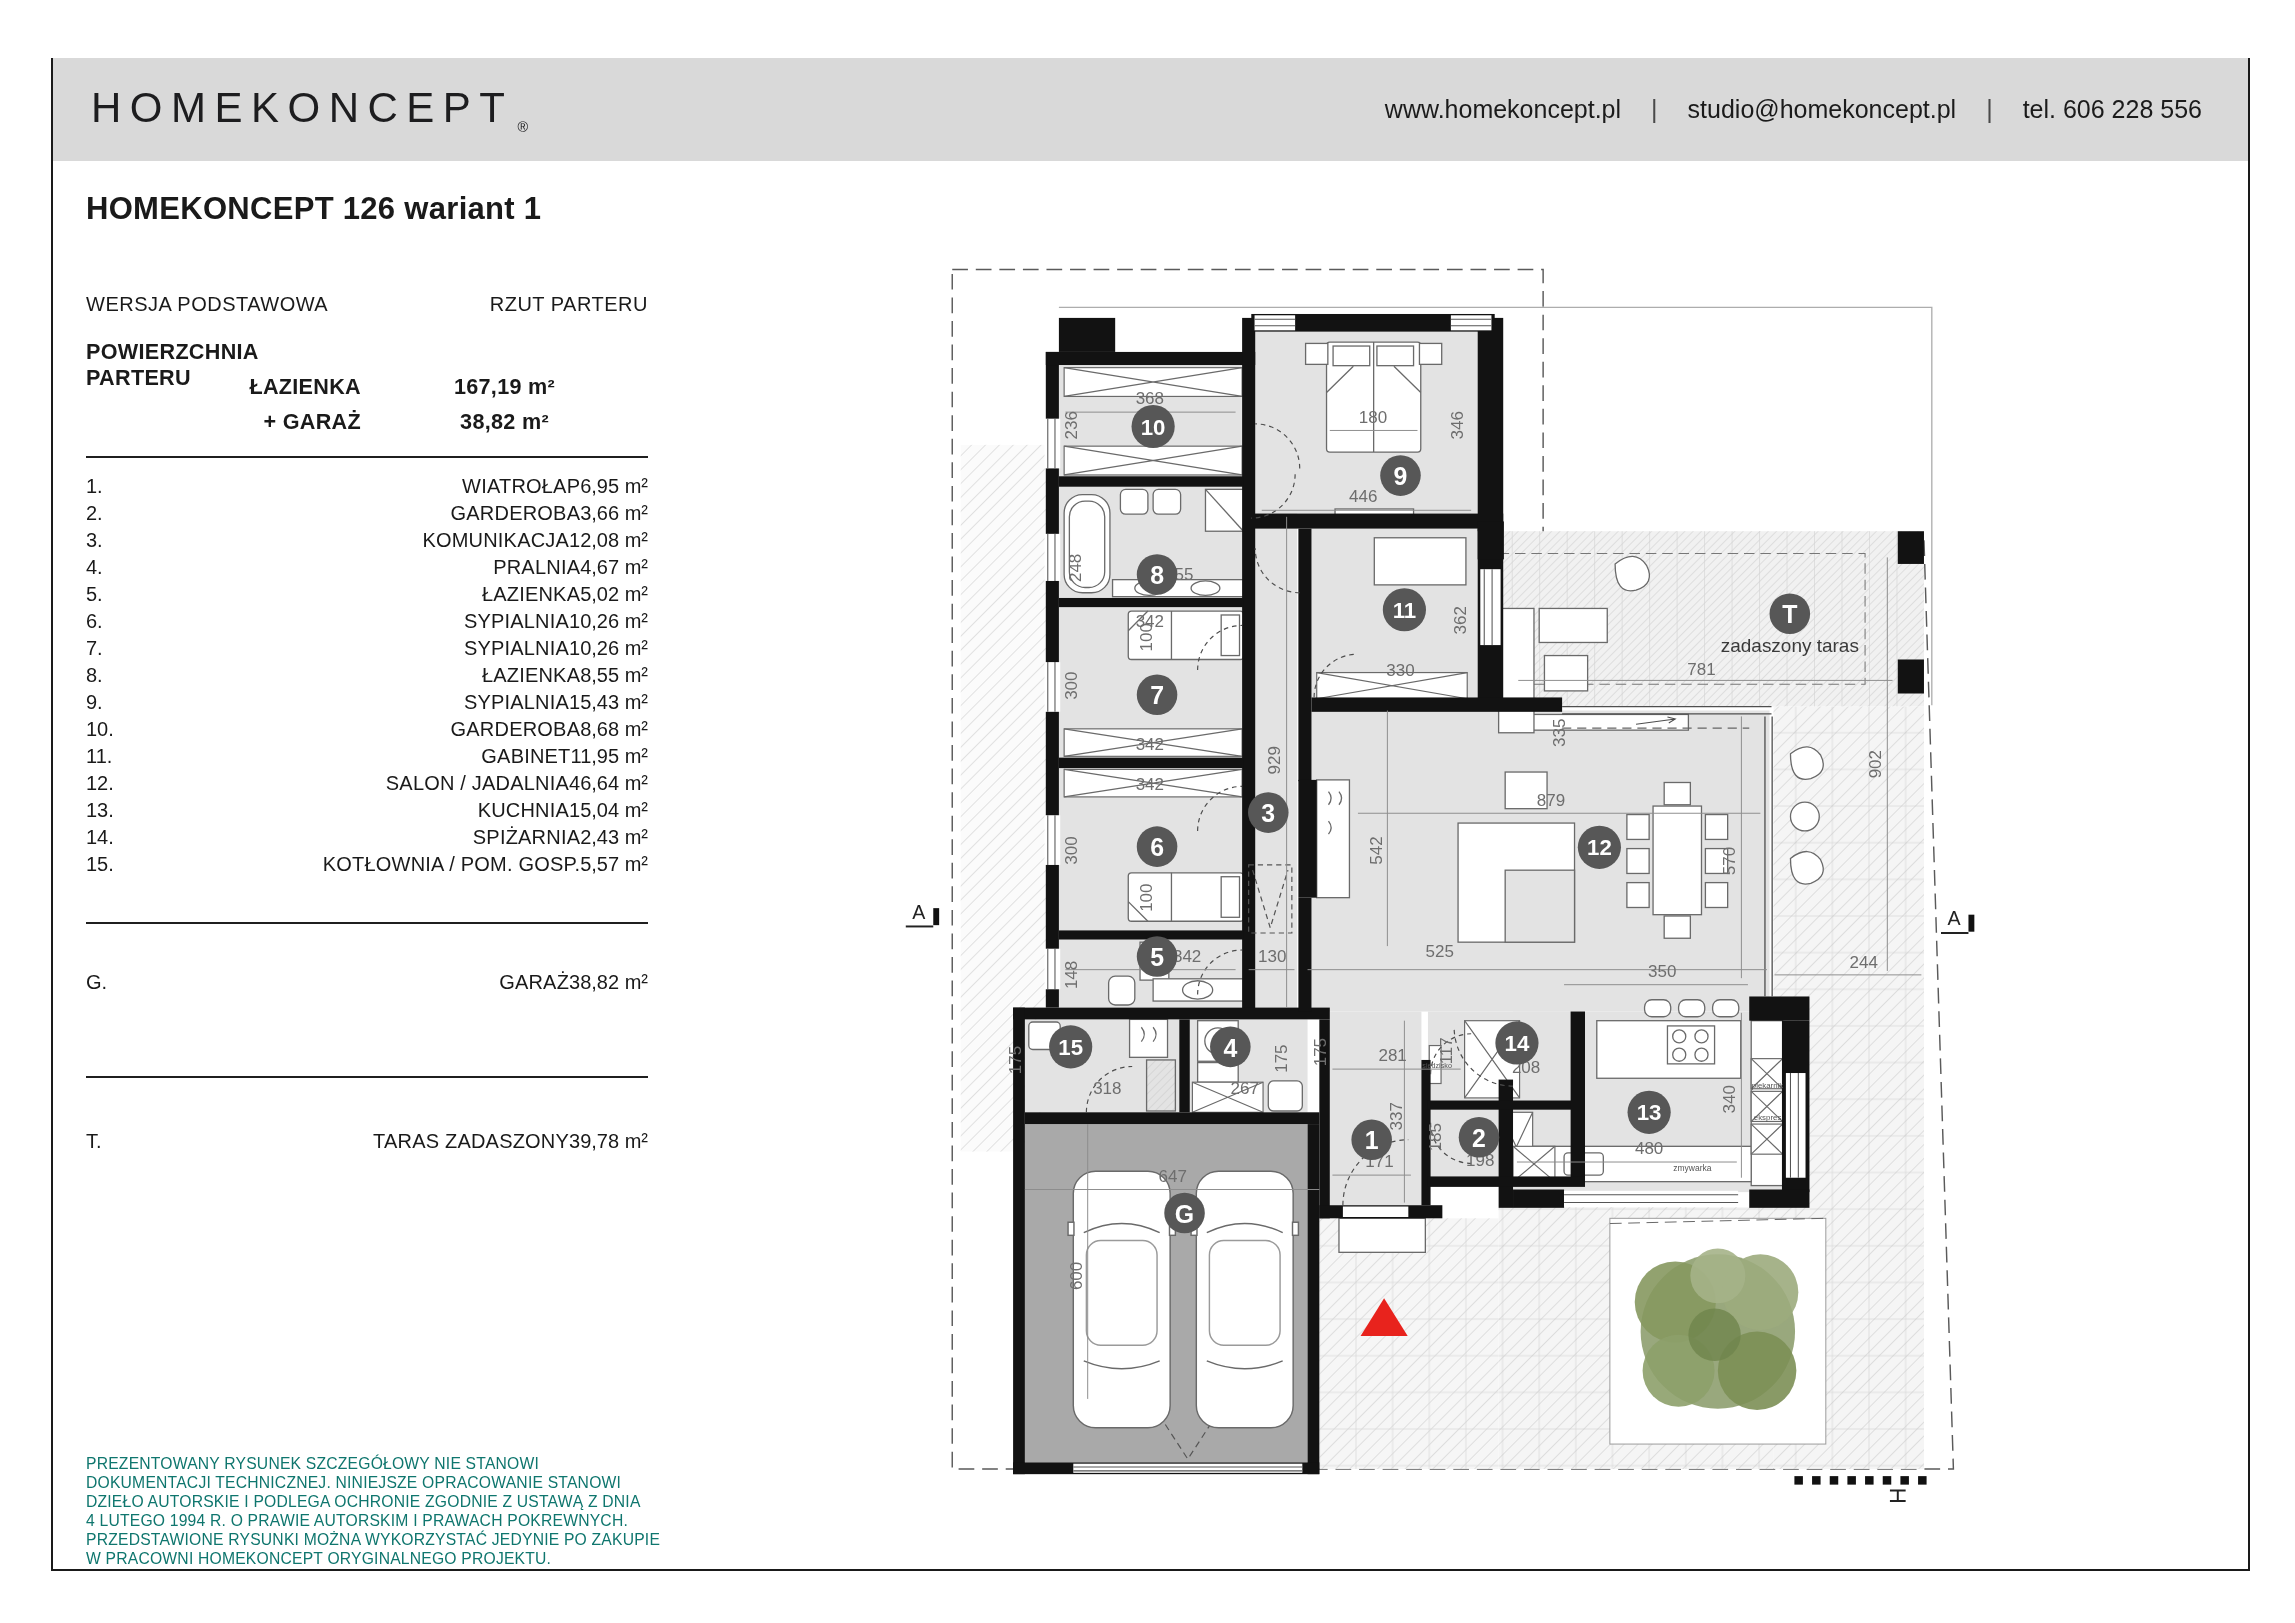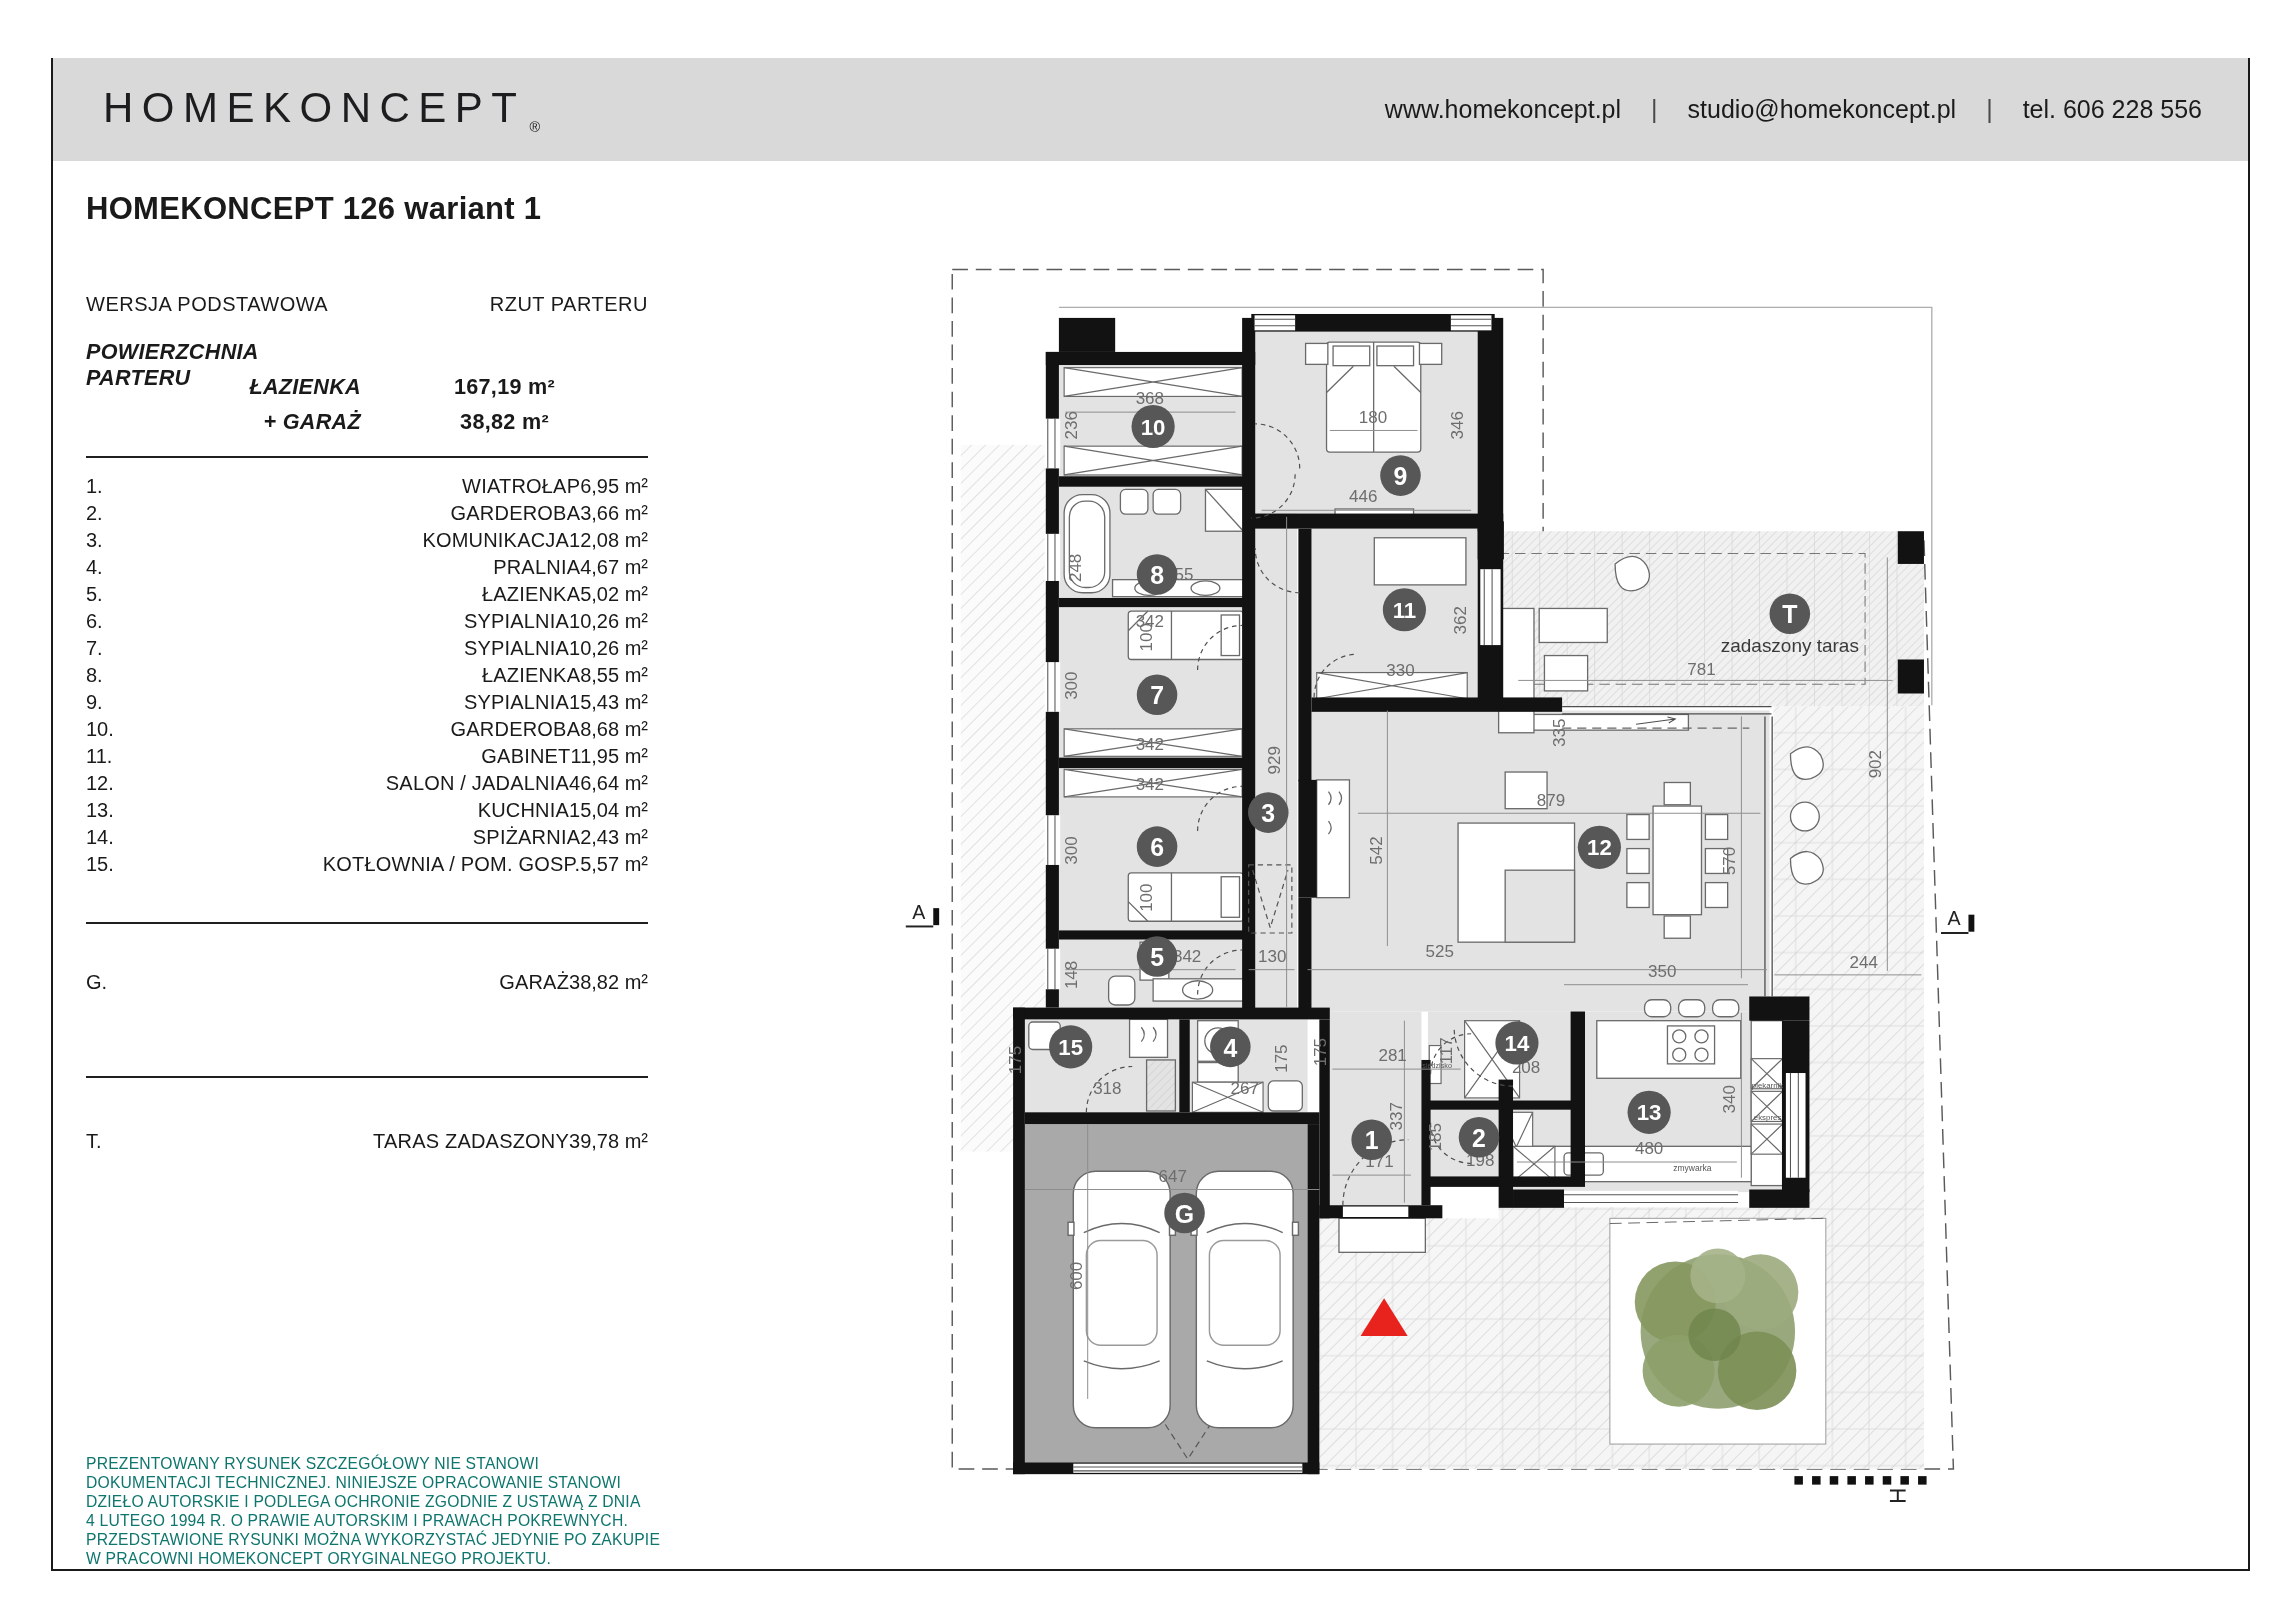--- a/index.html
+++ b/index.html
@@ -4,30 +4,30 @@
 <style>
   html,body{margin:0;padding:0;background:#ffffff;}
   body{width:2295px;height:1623px;position:relative;font-family:"Liberation Sans",sans-serif;color:#1a1a1a;overflow:hidden;}
   .abs{position:absolute;}
   
   .frame-left{left:51px;top:58px;width:2px;height:1513px;background:#1a1a1a;}
   .frame-right{left:2248px;top:58px;width:2px;height:1513px;background:#1a1a1a;}
   .frame-bottom{left:51px;top:1569px;width:2199px;height:2px;background:#1a1a1a;}
   
   .topbar{left:53px;top:58px;width:2195px;height:103px;background:#d9d9d9;display:flex;align-items:center;justify-content:space-between;}
-  .logo{margin-left:50px;font-size:42px;letter-spacing:8.5px;font-weight:500;color:#1d1d1f;white-space:nowrap;}
+  .logo{margin-left:38px;font-size:42px;letter-spacing:8.5px;font-weight:500;color:#1d1d1f;white-space:nowrap;}
   .logo .reg{font-size:14.4px;letter-spacing:0;vertical-align:-9.2px;margin-left:3.9px;}
   .contact{margin-right:46px;font-size:25px;color:#1b1b1b;display:flex;align-items:center;gap:30px;white-space:nowrap;}
   .contact .pipe{color:#4a4a4a;}
   
   .title{left:86px;top:191px;font-size:31px;font-weight:700;letter-spacing:0.3px;}
   .meta{left:86px;top:293px;width:562px;display:flex;justify-content:space-between;font-size:20px;letter-spacing:0.5px;}
   .summary{left:86px;top:339px;width:562px;font-size:21.6px;font-weight:700;letter-spacing:0.3px;}
   .summary .srow{display:flex;height:35px;align-items:baseline;}
-  .summary .slabel{width:275px;text-align:right;font-style:italic;}
+  .summary .slabel{width:275px;text-align:right;}
   .summary .slabel.first{text-align:left;}
   .summary .svalue{flex:1;text-align:center;}
   .rule{left:86px;width:562px;height:2px;background:#1f1f1f;}
   .roomlist{left:86px;top:475px;width:562px;font-size:20px;}
   .rrow{display:flex;height:27px;align-items:baseline;}
   .rno{width:41px;}
   .rname{flex:1;letter-spacing:0.2px;text-align:right;}
   .rarea{text-align:right;white-space:nowrap;}
   .singlerow{left:86px;width:562px;font-size:20px;display:flex;}
   .disclaimer{left:86px;top:1454px;width:628px;font-size:15.7px;line-height:19px;color:#0f766e;letter-spacing:0.2px;font-weight:400;}

